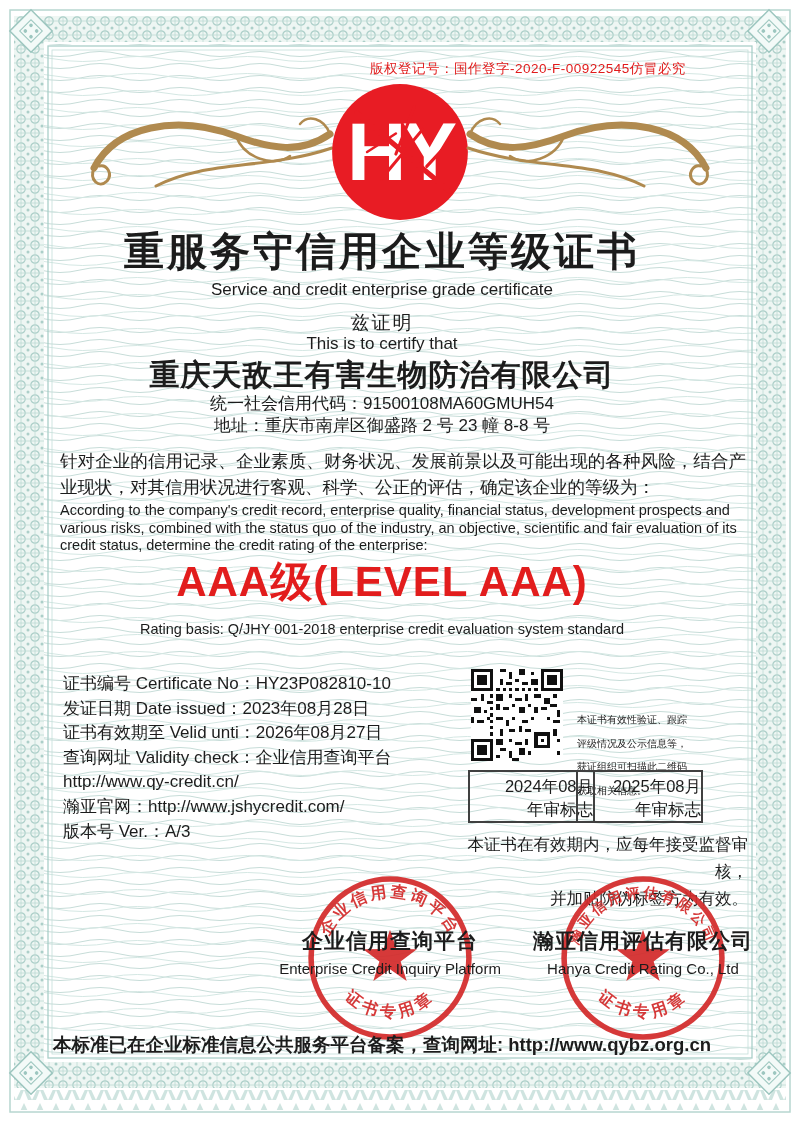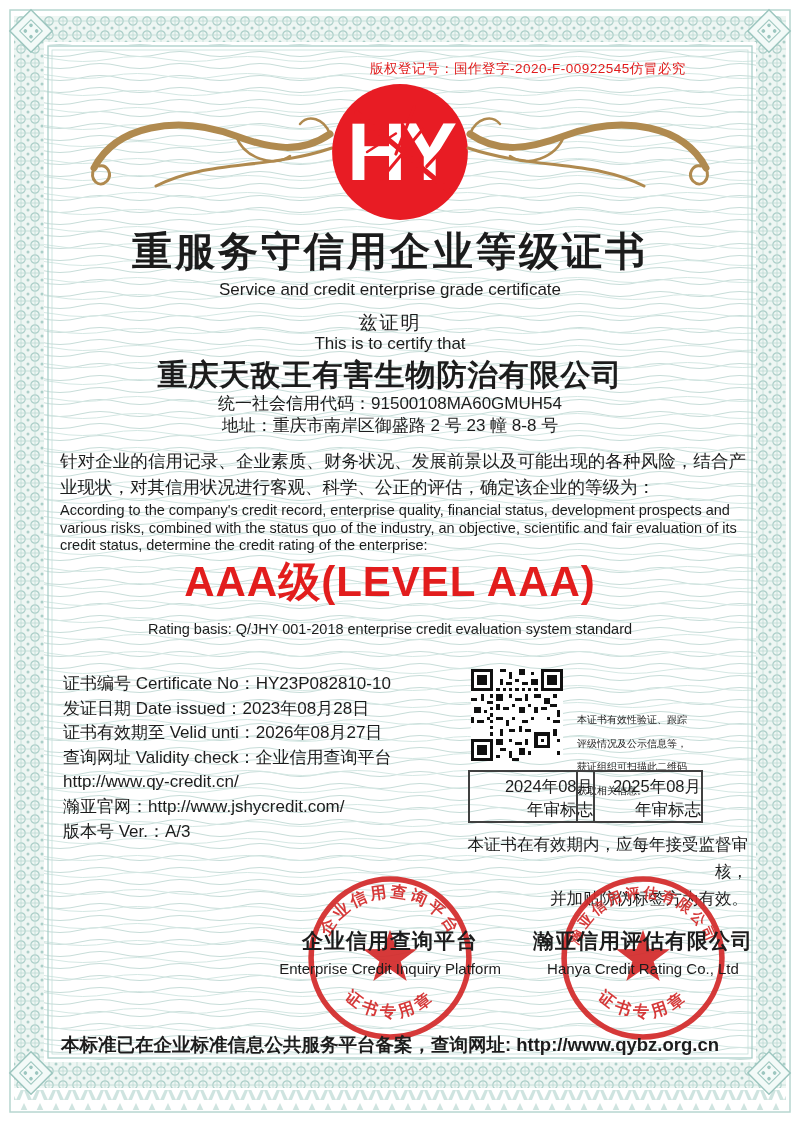--- a/index.html
+++ b/index.html
@@ -1,19 +1,19 @@
 <!DOCTYPE html>
 <html><head>
 <meta charset="utf-8">
 <style>
   html,body{margin:0;padding:0;background:#888;}
   .cert{position:relative;width:800px;height:1125px;margin:0 auto;background:#86efac;
         font-family:"Liberation Sans",sans-serif;color:#1c1c1c;overflow:hidden;}
   .abs{position:absolute;}
-  .center{left:16px;width:748px;text-align:center;}
+  .center{left:8px;width:748px;text-align:center;}
   .copyright{left:370px;top:60px;font-size:13.5px;color:#e11b1b;letter-spacing:.5px;}
   .title{top:224px;font-size:40px;font-weight:700;letter-spacing:3px;}
   .subtitle{top:280px;font-size:17px;}
   .certify-cn{top:310px;font-size:19px;letter-spacing:2px;}
   .certify-en{top:334px;font-size:17px;}
   .company{top:355px;font-size:30px;font-weight:800;letter-spacing:1px;}
   .uscc{top:392px;font-size:17px;}
   .address{top:414px;font-size:17px;}
   .para-cn{left:60px;top:448px;width:686px;font-size:17.5px;line-height:26px;text-align:justify;}
   .para-en{left:60px;top:502px;width:688px;font-size:14.5px;line-height:17.5px;}

